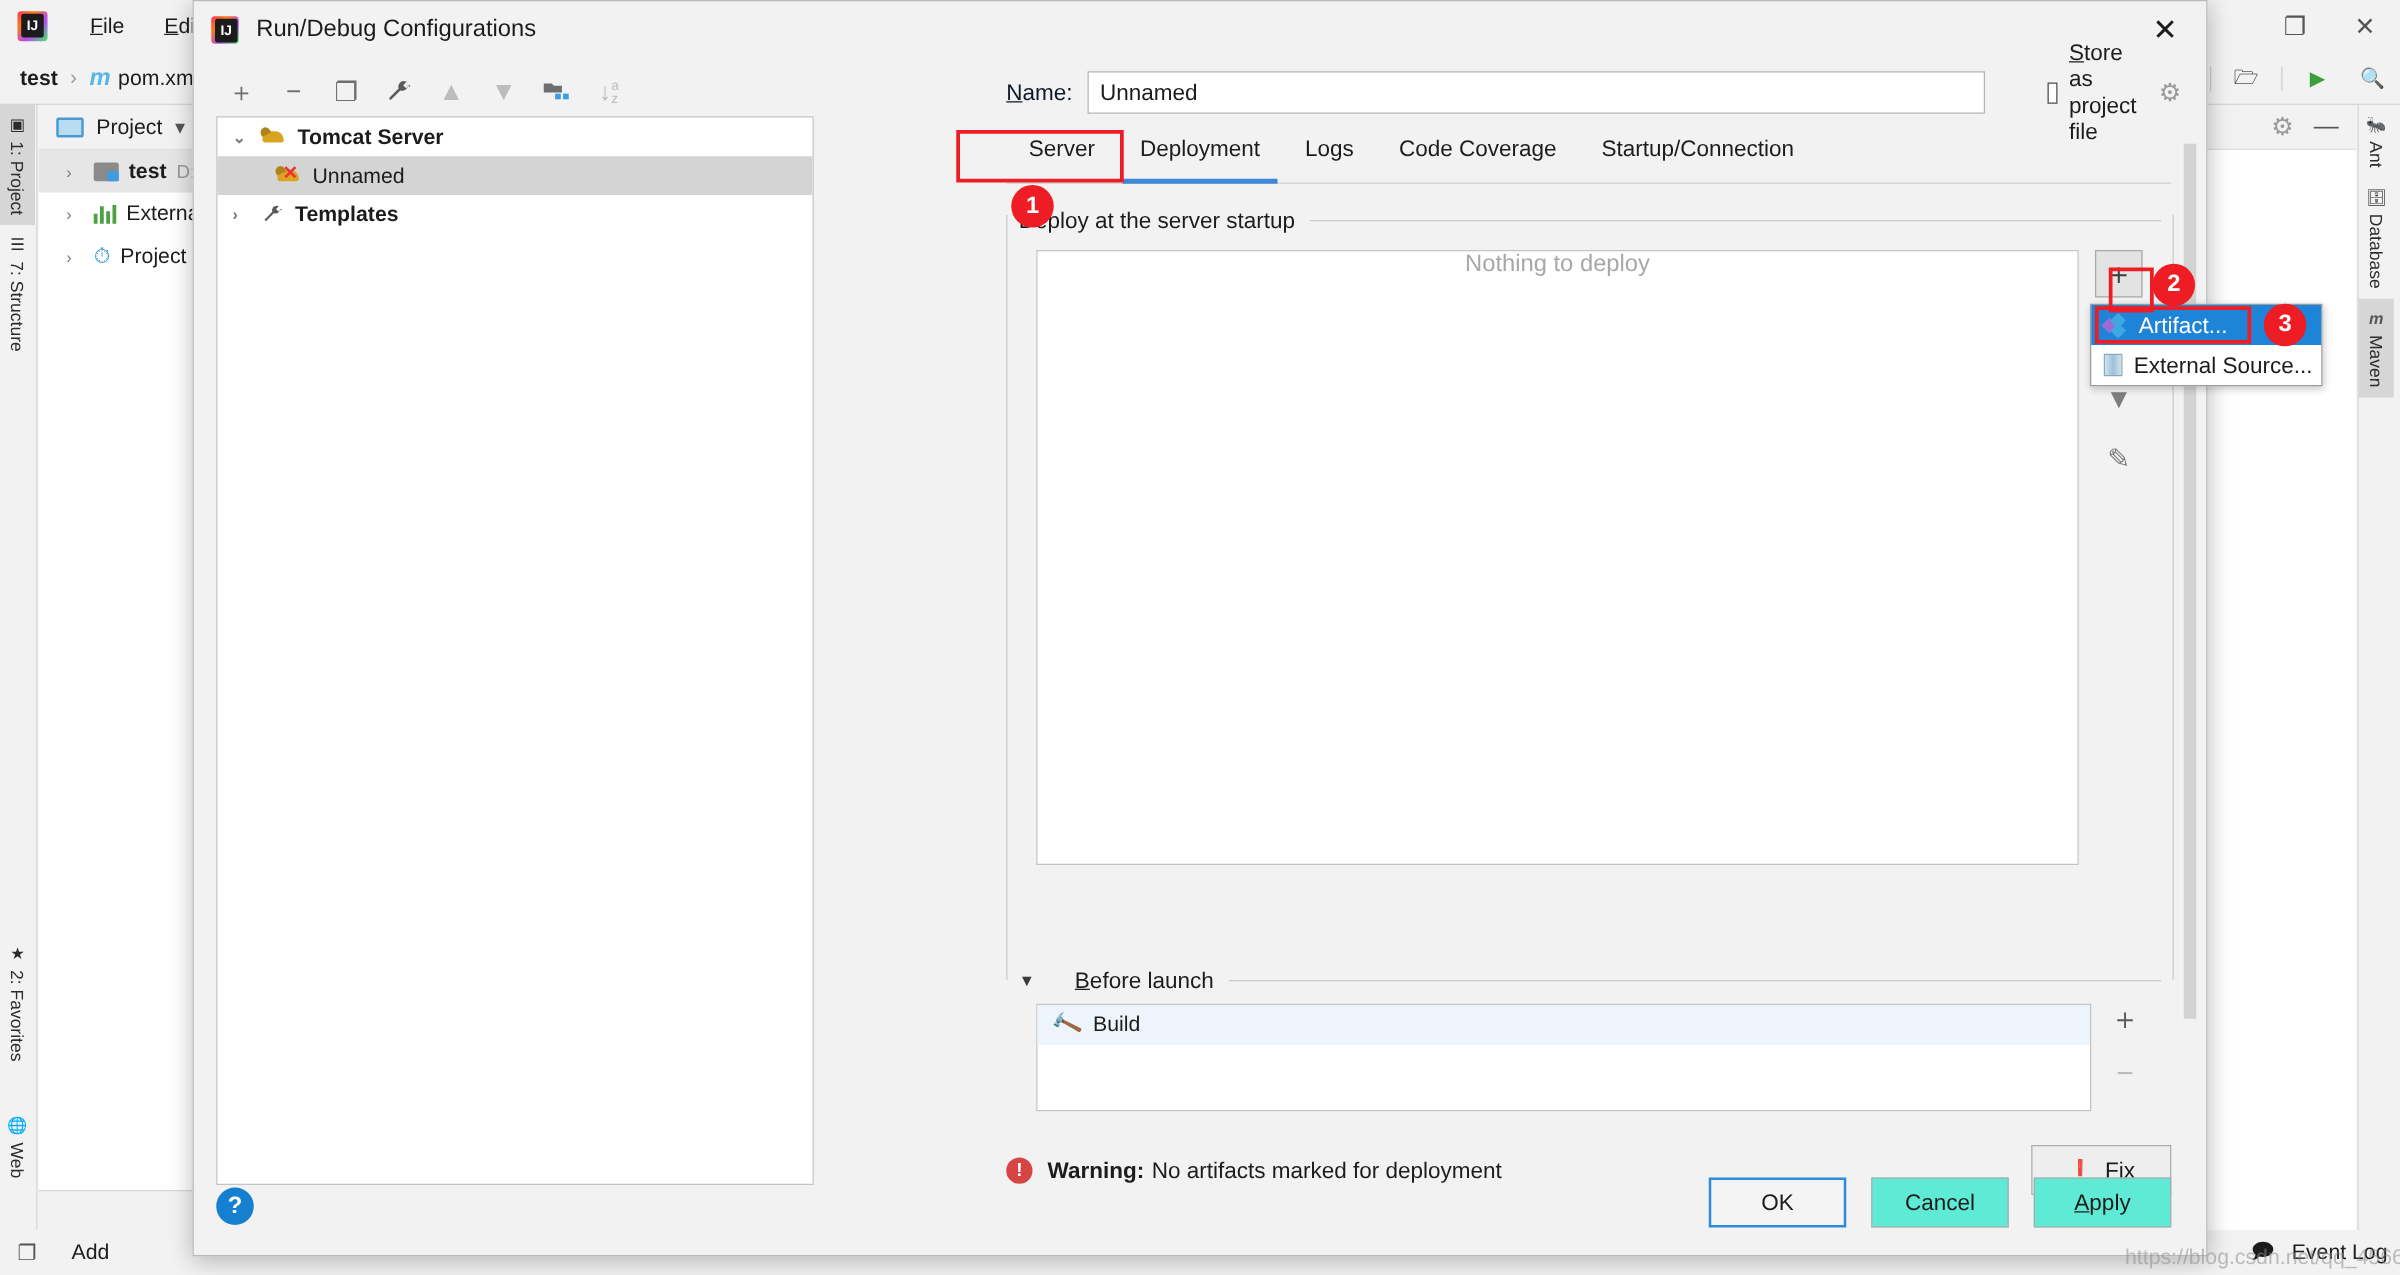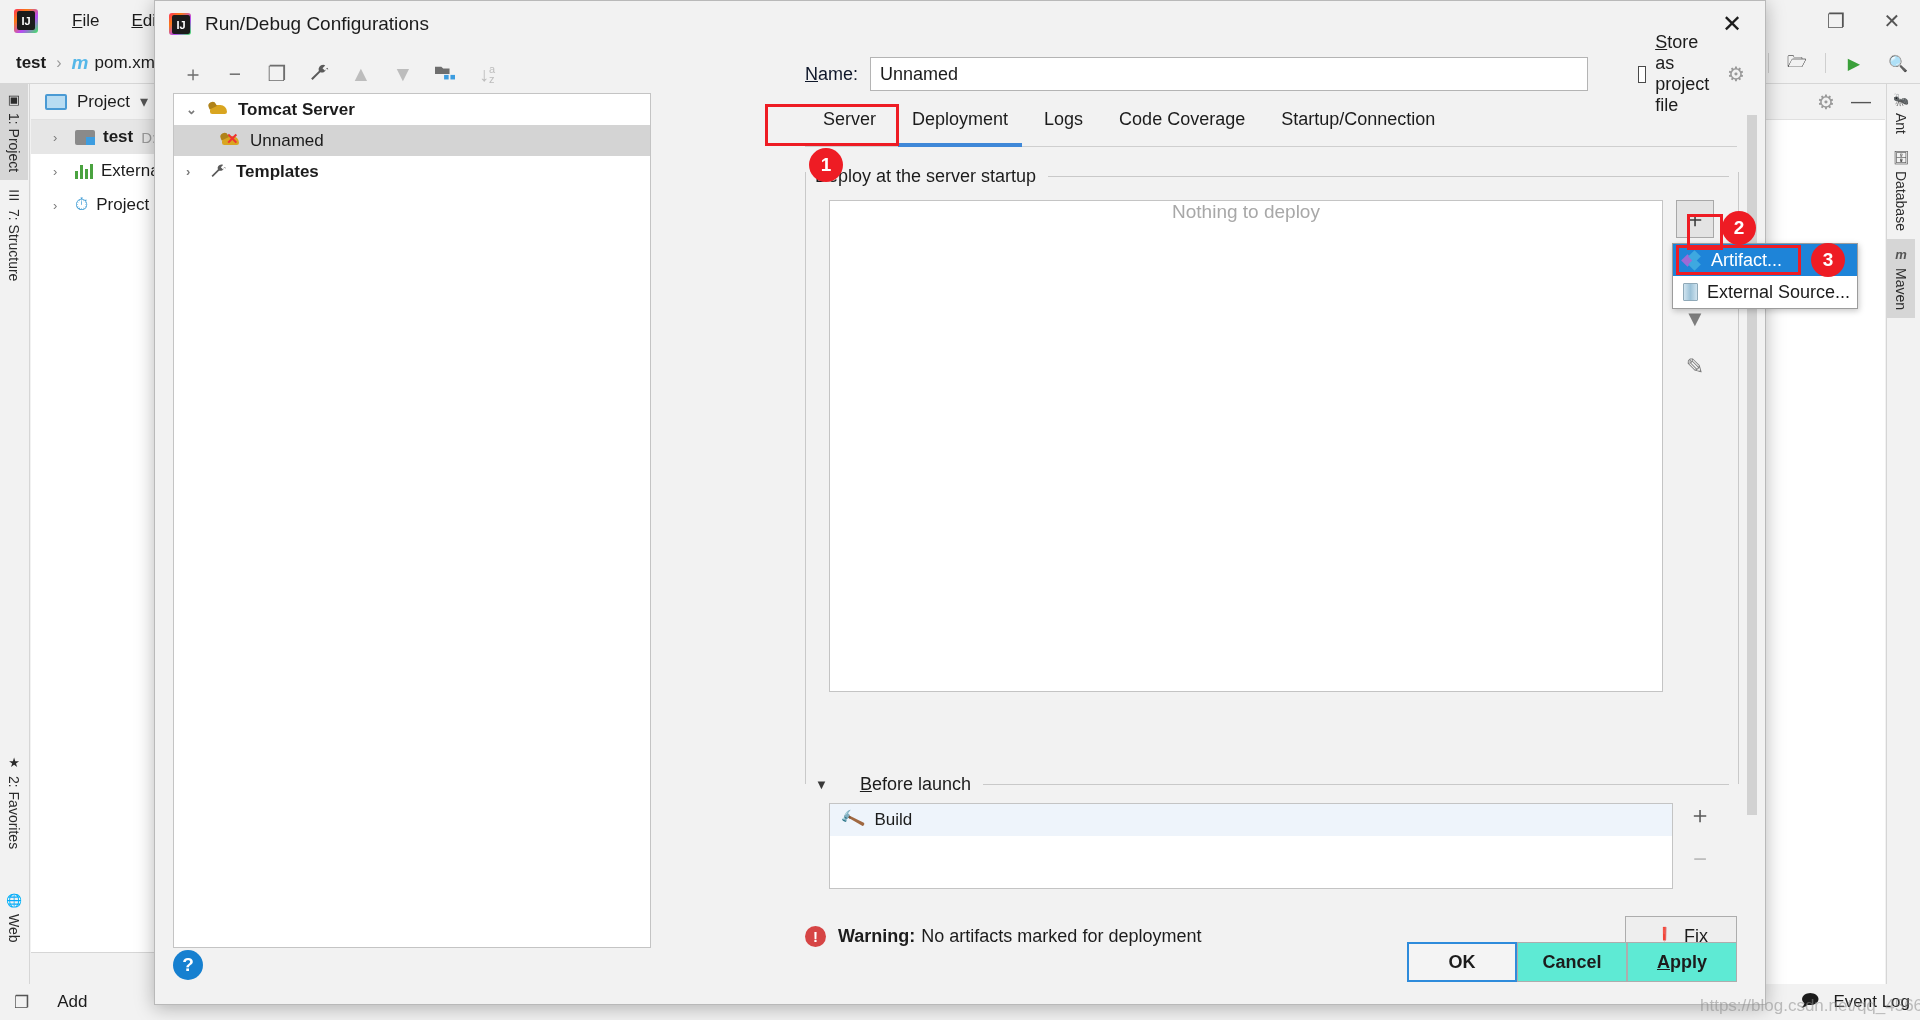--- a/index.html
+++ b/index.html
@@ -308,21 +308,21 @@
   .warn-t { font-size: 18px; color: #1c1c1c; margin-left: -6px; }
   .fix-btn {
     position: absolute; right: 0; width: 112px; height: 40px;
     border: 1px solid #adadad; background: #eeeeee;
     display: flex; align-items: center; justify-content: center; gap: 9px;
     font-size: 18px; color: #1c1c1c;
   }
   .fix-ico { color: #d64545; font-size: 17px; font-weight: bold; }
 
   .btn-row {
-    position: absolute; right: 28px; bottom: 22px; display: flex; gap: 0; font-weight: bold;
+    position: absolute; right: 28px; bottom: 22px; display: flex; gap: 20px;
   }
   .dlg-btn {
     width: 110px; height: 40px; border: 1px solid #adadad; background: #5eead4;
     font-size: 18px; color: #1c1c1c;
     display: flex; align-items: center; justify-content: center;
     font-family: "Liberation Sans", sans-serif;
   }
   .dlg-btn.primary { border: 2px solid #2e8bdb; background: #f4f4f4; }
   .dlg-btn u { text-decoration: underline; }
 

